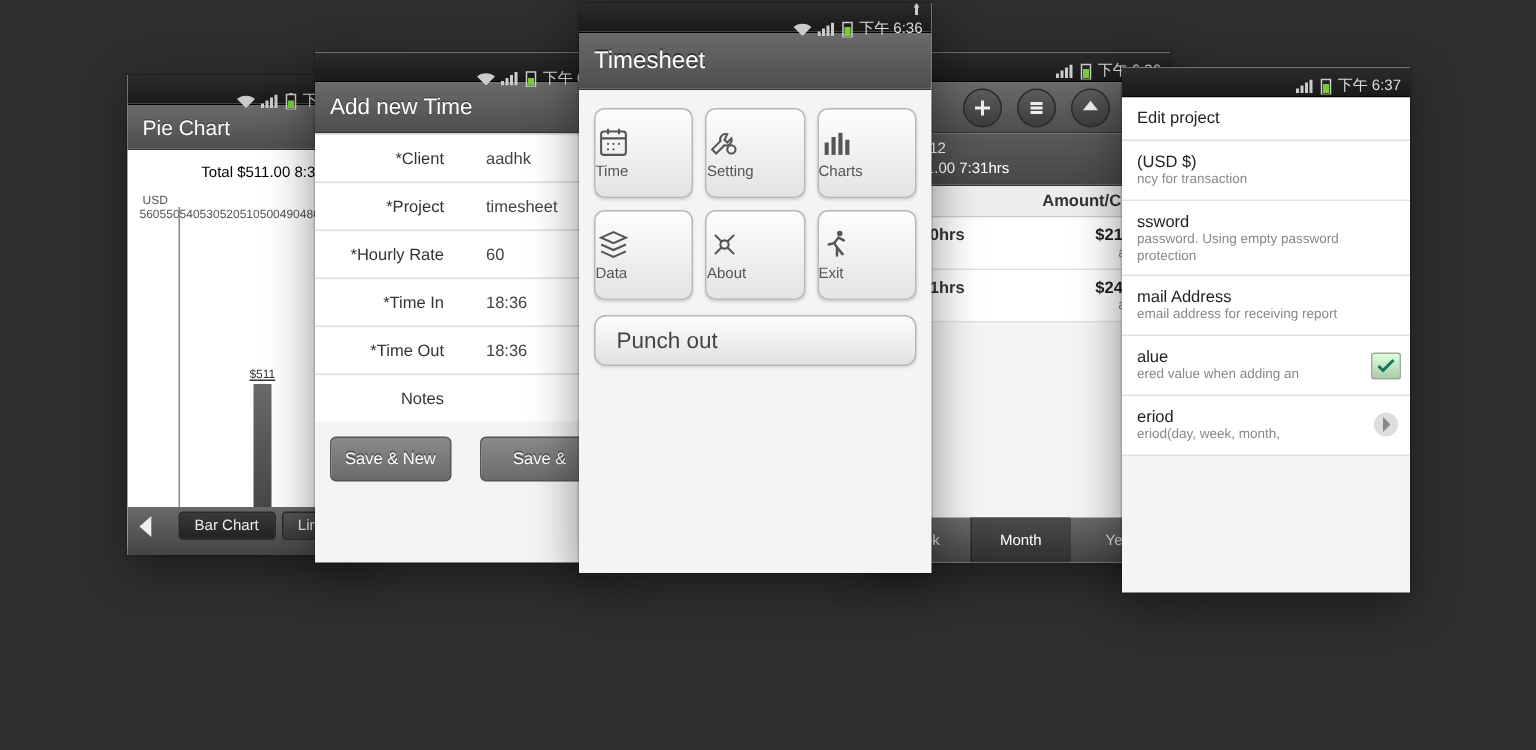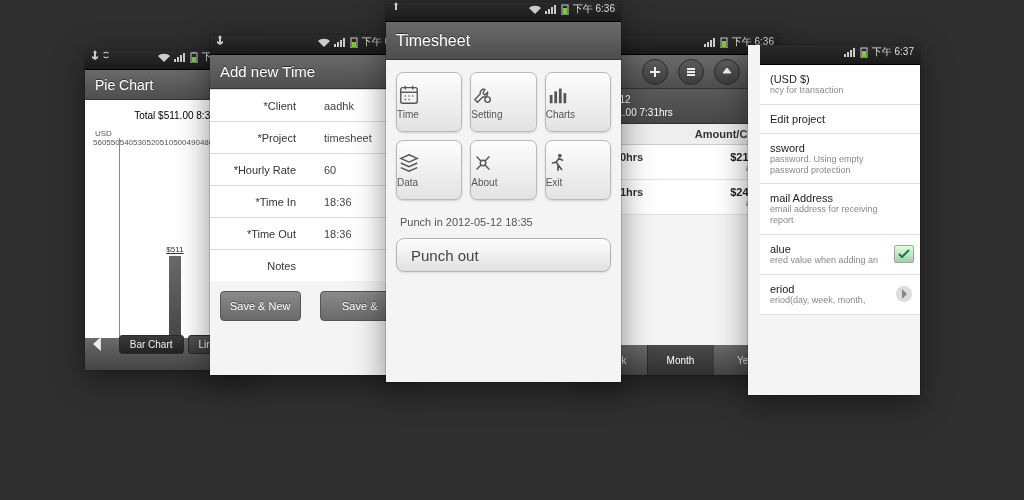--- a/index.html
+++ b/index.html
@@ -1,39 +1,39 @@
 <!DOCTYPE html>
 <html><head>
 <meta charset="utf-8">
 <style>
   * { box-sizing: border-box; margin: 0; padding: 0; font-family: "Helvetica Neue", Arial, sans-serif; }
   body { width: 1024px; height: 500px; background: #2f2f2f; position: relative; overflow: hidden; }
   .stage { position: absolute; left: 50%; top: 50%; transform: translate(-50%,-52%); width: 1024px; height: 500px; }
   .phone { position: absolute; background: #f4f4f4; box-shadow: 0 8px 30px rgba(0,0,0,.45), 0 0 0 1px rgba(0,0,0,.15); overflow: hidden; }
-  .statusbar { height: 20px; background: linear-gradient(#2b2b2b,#1a1a1a); display: flex; align-items: flex-start; justify-content: space-between; padding: 0 6px; color: #ddd; font-size: 10px; border-bottom: 1px solid #000; }
+  .statusbar { height: 20px; background: linear-gradient(#2b2b2b,#1a1a1a); display: flex; align-items: flex-end; justify-content: space-between; padding: 0 6px; color: #ddd; font-size: 10px; border-bottom: 1px solid #000; flex-direction: column; }
   .status-left { display:flex; gap:3px; align-items:center; }
   .status-left svg, .status-right svg { display:block;}
   .status-right { display:flex; gap:4px; align-items:center; }
   .titlebar { height: 34px; background: linear-gradient(#6a6a6a,#4e4e4e); color: #fff; display:flex; align-items:center; padding: 0 10px; font-size: 15px; font-weight: 500; text-shadow: 0 -1px 0 rgba(0,0,0,.5); border-bottom: 1px solid #333;}
   .titlebar.small { font-size: 14px; height: 30px;}
   .titlebar.right-icons { justify-content: flex-end; gap: 10px;}
   .round-btn { width:26px;height:26px;border-radius:13px;background:linear-gradient(#5b5b5b,#3c3c3c);display:flex;align-items:center;justify-content:center;border:1px solid #2a2a2a;}
   .round-btn svg{stroke:#eee;fill:#eee;}
 
   
   .p1 { width: 165px; height: 320px; left: 85px; top: 60px; }
   .chart-area { background:#fff; padding: 6px 8px; }
   .chart-total { font-size: 10px; text-align: right; padding: 4px 4px 8px 0; }
   .bar-chart { position: relative; height: 220px; display:flex; }
   .yaxis { width:26px; display:flex; flex-direction:row; justify-content:space-between; font-size:8px; color:#555; text-align:right; padding-right:3px;}
   .plot { flex:1; border-left:1px solid #888; border-bottom:1px solid #888; position:relative;}
   .bar { position:absolute; width:12px; background:linear-gradient(#6a6a6a,#3f3f3f); bottom:0; }
   .bar-label { position:absolute; font-size:8px; color:#333; transform:translate(-50%,0);text-decoration:underline; }
   .xticks { position:absolute; bottom:-12px; left:0; right:0; display:flex; justify-content:space-around; font-size:8px; color:#555;}
-  .nav-bottom { position:absolute; bottom:0; left:0; right:0; height:32px; background:linear-gradient(#6a6a6a,#444); display:flex; align-items:flex-end; gap:4px; padding:16px 6px;}
+  .nav-bottom { position:absolute; bottom:0; left:0; right:0; height:32px; background:linear-gradient(#6a6a6a,#444); display:flex; align-items:flex-start; gap:4px; padding:3px 6px;}
   .nav-back { width:24px; height:20px; }
   .seg-btn { flex:0 0 auto; padding:3px 10px; font-size:10px; color:#eee; background:linear-gradient(#555,#3a3a3a); border:1px solid #2a2a2a; border-radius:3px;}
   .seg-btn.active{ background:linear-gradient(#3a3a3a,#222);}
 
   
   .p2 { width: 200px; height: 340px; left: 210px; top: 45px; }
   .form-row { display:flex; align-items:center; background:#fff; border-top:1px solid #ddd; height:32px; font-size:11px; }
   .form-label { width: 114px; text-align:right; padding-right:28px; color:#333;}
   .form-val { flex:1; color:#444; }
   .btn-row { display:flex; gap:19px; padding:10px; }
@@ -59,21 +59,21 @@
   .entry { display:flex; background:#fff; border-bottom:1px solid #e2e2e2; padding:6px 10px; font-size:11px; }
   .entry .day { width:14px; color:#333; font-weight:600;}
   .entry .hrs { flex:1; color:#333; font-weight:600;}
   .entry .amt { text-align:right; color:#222; font-weight:700;}
   .entry .sub { text-align:right; color:#888; font-size:9px;}
   .bottom-seg { position:absolute; bottom:0; left:0; right:0; height:30px; background:linear-gradient(#6a6a6a,#444); display:flex;}
   .bottom-seg .seg { flex:1; display:flex;align-items:center;justify-content:center;color:#ddd;font-size:10px;border-left:1px solid rgba(0,0,0,.3);}
   .bottom-seg .seg.active{ background:linear-gradient(#4a4a4a,#2f2f2f); color:#fff;}
 
   
-  .p5 { width: 172px; height: 350px; left: 748px; top: 55px; padding-left: 12px; }
+  .p5 { width: 192px; height: 350px; left: 748px; top: 55px; }
   .set-item { background:#fff; border-bottom:1px solid #e0e0e0; padding:8px 28px 8px 10px; position:relative;}
   .set-item .t { font-size:11px; color:#222; }
   .set-item .s { font-size:9px; color:#888; line-height:1.2;}
   .chevron { position:absolute; right:8px; top:50%; transform:translateY(-50%); width:16px;height:16px;border-radius:8px;background:#ddd;display:flex;align-items:center;justify-content:center;}
   .check { position:absolute; right:6px; top:50%; transform:translateY(-50%); width:20px;height:18px;border:1px solid #9a9;background:linear-gradient(#dfd,#aca);border-radius:2px;display:flex;align-items:center;justify-content:center;}
 </style>
 </head>
 <body>
 
 <div class="stage">
@@ -264,21 +264,20 @@
         <span>About</span>
       </div>
       <div class="home-btn">
         <svg viewBox="0 0 24 24">
             <circle cx="14" cy="4" r="2" fill="#555"></circle>
             <path fill="none" stroke="#555" stroke-width="1.8" stroke-linecap="round" d="M13 7l-3 4 2 3v6M10 11l-4 1M13 7l4 2M12 14l4 5"></path>
           </svg>
         <span>Exit</span>
       </div>
     </div>
-    <div class="punch-line">Punch in  2012-05-12 18:35</div>
     <div class="punch-out">
       <span class="lbl">Punch out</span>
     </div>
   </div>
 
   <div class="phone p4">
     <div class="statusbar">
       <div class="status-left"></div>
       <div class="status-right">
         <svg width="12" height="9" viewBox="0 0 12 9">
@@ -351,25 +350,25 @@
           </svg>
         <svg width="8" height="11" viewBox="0 0 8 11">
             <rect x="1" y="1" width="6" height="10" fill="none" stroke="#ccc"></rect>
             <rect x="2" y="4" width="4" height="6" fill="#7c3"></rect>
           </svg>
         <span>下午 6:37</span>
       </div>
     </div>
     <div>
       <div class="set-item">
+          <div class="t">Edit project</div>
+        </div>
+      <div class="set-item">
           <div class="t">(USD $)</div>
           <div class="s">ncy for transaction</div>
-        </div>
-      <div class="set-item">
-          <div class="t">Edit project</div>
         </div>
       <div class="set-item">
           <div class="t">ssword</div>
           <div class="s">password. Using empty password protection</div>
         </div>
       <div class="set-item">
           <div class="t">mail Address</div>
           <div class="s">email address for receiving report</div>
         </div>
       <div class="set-item">

